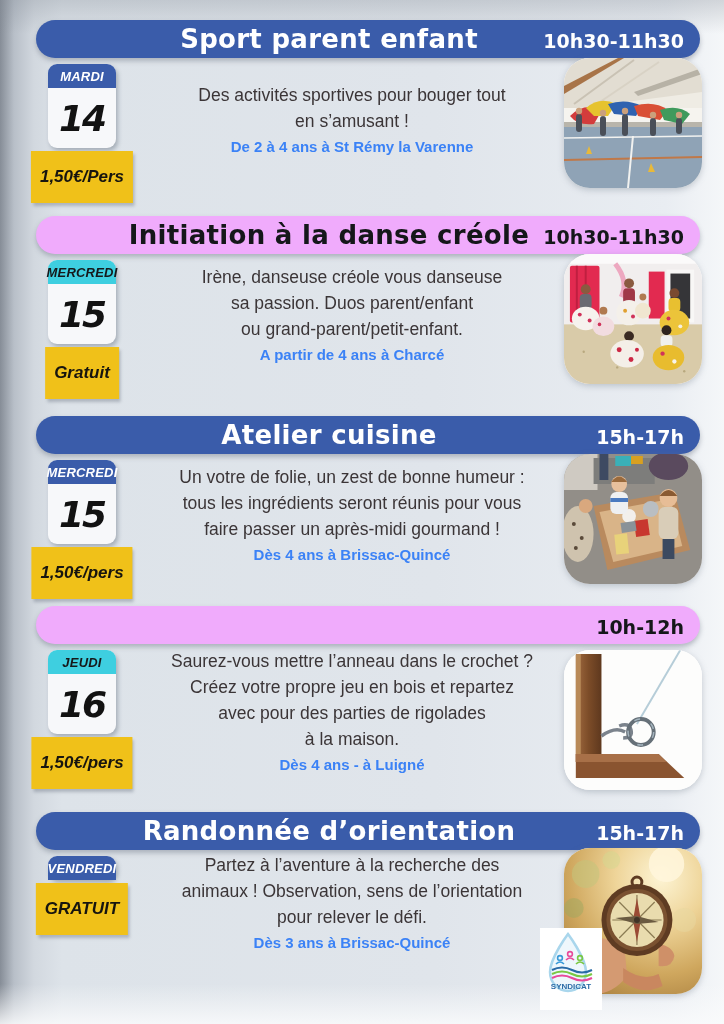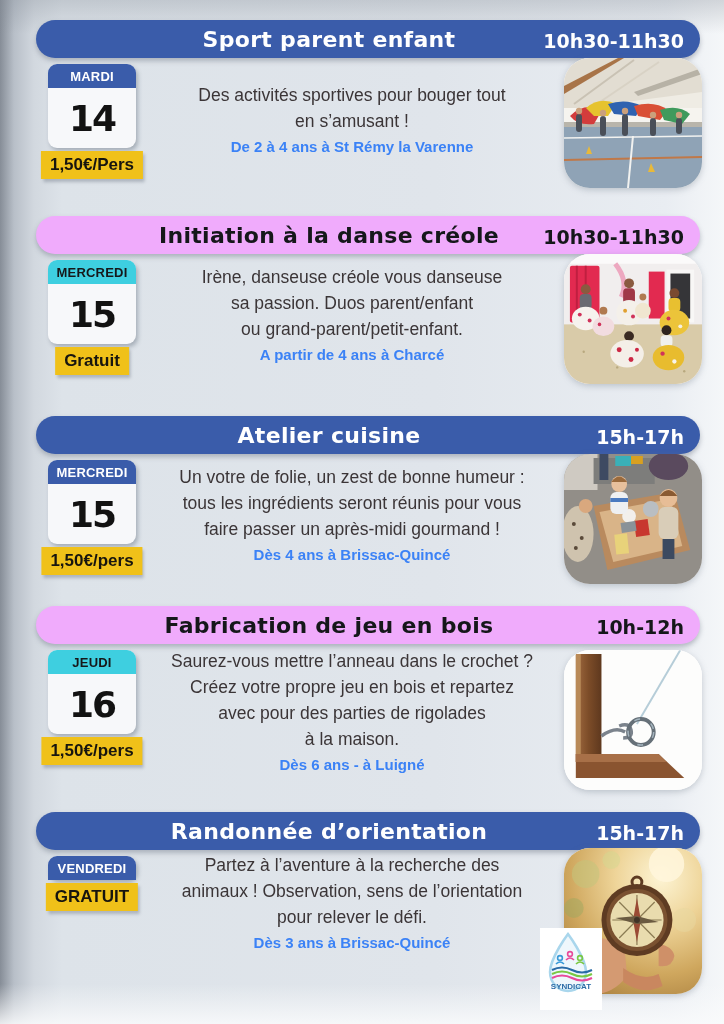--- a/index.html
+++ b/index.html
@@ -10,36 +10,36 @@
       linear-gradient(0deg, rgba(250,251,252,.85) 0, rgba(250,251,252,0) 40px),
       linear-gradient(180deg, rgba(128,136,146,.30) 0, rgba(128,136,146,0) 34px),
       linear-gradient(90deg, #868d97 0, #b8bfc8 14px, #d2d8df 34px, #dde3e9 62px, #e0e5eb 60%, #e9edf2 92%, #f5f7f9 100%);
   }
   .sec{position:absolute;left:0;width:724px;}
   .s1{top:20px}.s2{top:216px}.s3{top:416px}.s4{top:606px}.s5{top:812px}
 
   .banner{position:absolute;left:36px;top:0;width:664px;height:38px;border-radius:20px;
     box-shadow:0 3px 5px rgba(108,118,132,.45);}
   .btitle{position:absolute;left:52px;right:130px;top:0;height:38px;display:flex;align-items:center;justify-content:center;
-    font-family:"DejaVu Sans",sans-serif;font-weight:bold;font-size:22px;letter-spacing:.3px;white-space:nowrap;}
+    font-family:"DejaVu Sans",sans-serif;font-weight:bold;font-size:26px;letter-spacing:.3px;white-space:nowrap;}
   .btime{position:absolute;right:16px;top:0;height:42px;display:flex;align-items:center;
     font-family:"DejaVu Sans",sans-serif;font-weight:bold;font-size:19px;}
   .blue{background:#3a5caa;color:#ffffff}
   .cyan{background:#f0abfc;color:#15171a}
 
-  .datecard{position:absolute;left:48px;top:44px;width:88px;background:#f7f8fa;border-radius:9px;
-    box-shadow:2px 3px 4px rgba(100,110,125,.45);}
+  .datecard{position:absolute;left:48px;top:44px;width:68px;background:#f7f8fa;border-radius:9px;
+    box-shadow:2px 3px 4px rgba(100,110,125,.45);font-style:italic;}
   .dc-day{height:24px;border-radius:9px 9px 0 0;display:flex;align-items:center;justify-content:center;
     font-weight:bold;font-size:13px;letter-spacing:.2px;}
   .hblue{background:#3a5caa;color:#fff}
   .hcyan{background:#3ecfe0;color:#16181a}
   .dc-num{height:60px;display:flex;align-items:center;justify-content:center;
     font-family:"DejaVu Sans",sans-serif;font-weight:bold;font-size:36px;color:#121212;letter-spacing:-2px;}
   .pricetag{position:absolute;top:calc(100% + 3px);left:50%;transform:translateX(-50%);
-    background:#f0c119;color:#17150f;font-weight:bold;font-size:17px;padding:4px 9px;white-space:nowrap;
+    background:#f0c119;color:#17150f;font-weight:bold;font-size:17px;padding:16px 9px;white-space:nowrap;
     box-shadow:2px 3px 3px rgba(100,110,125,.4);}
 
   .desc{position:absolute;left:140px;width:424px;text-align:center;color:#3b3537;font-size:17.5px;line-height:26px;}
   .s1 .desc{top:62px}.s2 .desc{top:48px}.s3 .desc{top:48px}.s4 .desc{top:42px}.s5 .desc{top:40px}
   .hl{font-weight:bold;color:#3b82f6;font-size:15px;}
 
   .photo{position:absolute;left:564px;top:38px;width:138px;height:130px;border-radius:26px;overflow:hidden;
     background:#fff;box-shadow:0 2px 6px rgba(110,120,135,.35);}
   .s4 .photo{top:44px;height:140px}
   .s5 .photo{top:36px;height:146px}
@@ -217,34 +217,33 @@
       <circle cx="10" cy="70" r="2" fill="#5a4a3a"></circle>
         <circle cx="18" cy="84" r="2" fill="#5a4a3a"></circle>
         <circle cx="12" cy="94" r="2" fill="#5a4a3a"></circle>
       <circle cx="22" cy="52" r="7" fill="#d9a87e"></circle>
     </svg>
   </div>
 </div>
 
 <div class="sec s4">
   <div class="banner cyan">
-    <span class="btitle">Fabrication de jeu en bois</span>
     <span class="btime">10h-12h</span>
   </div>
   <div class="datecard">
     <div class="dc-day hcyan">JEUDI</div>
     <div class="dc-num">16</div>
     <div class="pricetag">1,50€/pers</div>
   </div>
   <div class="desc">
     <div>Saurez-vous mettre l’anneau dans le crochet ?</div>
     <div>Créez votre propre jeu en bois et repartez</div>
     <div>avec pour des parties de rigolades</div>
     <div>à la maison.</div>
-    <div class="hl">Dès 6 ans - à Luigné</div>
+    <div class="hl">Dès 4 ans - à Luigné</div>
   </div>
   <div class="photo">
     <svg viewBox="0 0 140 140" preserveAspectRatio="none">
       <defs>
         <linearGradient id="wood4" x1="0" y1="0" x2="1" y2="0">
           <stop offset="0" stop-color="#a06a40"></stop>
             <stop offset=".5" stop-color="#7c4c28"></stop>
             <stop offset="1" stop-color="#5e381e"></stop>
         </linearGradient>
       </defs>

